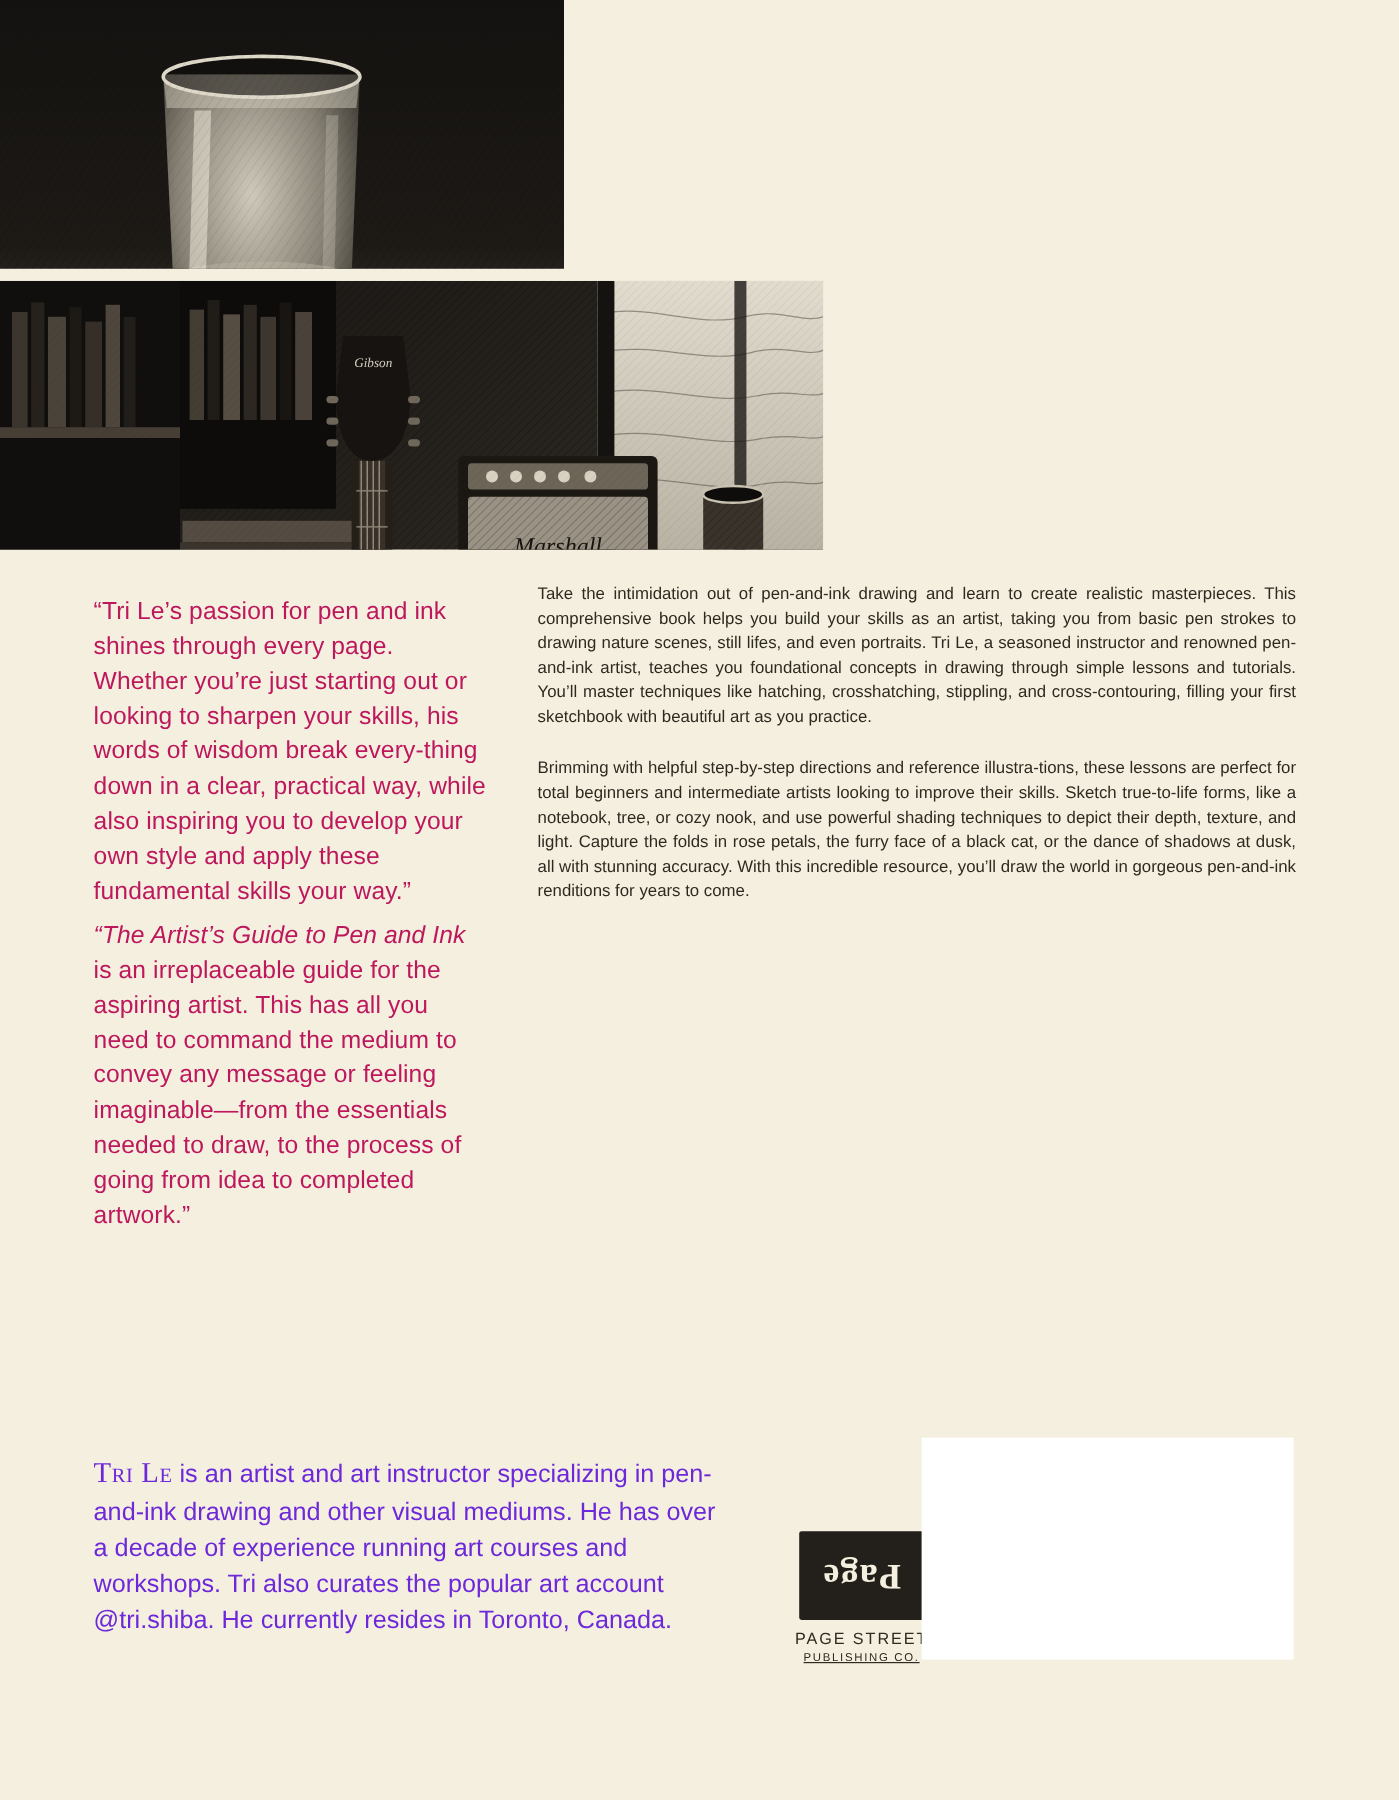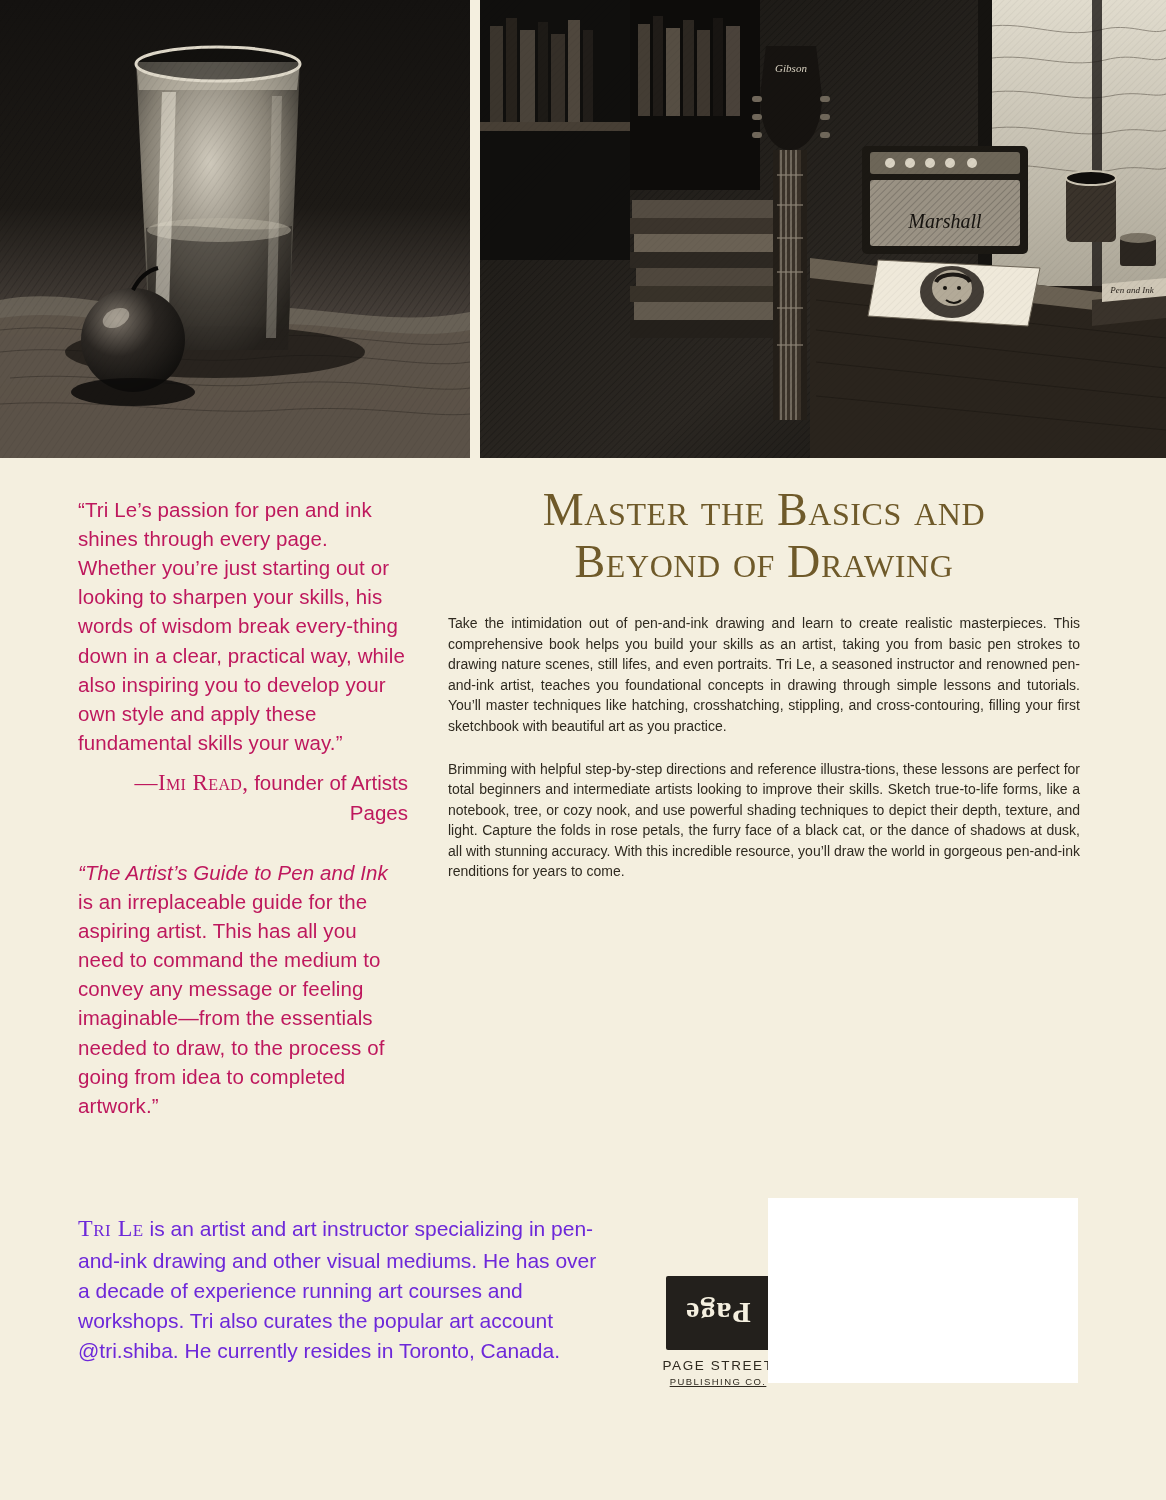--- a/index.html
+++ b/index.html
@@ -24,20 +24,21 @@
   
   .art-band {
     position: absolute;
     left: 0;
     top: 0;
     width: 1166px;
     height: 458px;
     display: flex;
     gap: 10px;
     background: #f4efdf;
+    flex-direction: column;
   }
   .art-panel {
     position: relative;
     overflow: hidden;
     background: #e9e4d4;
   }
   .art-left { width: 470px; height: 458px; }
   .art-right { width: 686px; height: 458px; }
 
   .art-canvas { position: absolute; inset: 0; }
@@ -393,31 +394,26 @@
         <rect x="0" y="0" width="686" height="458" fill="url(#hatchR)" opacity="0.12"></rect>
       </svg>
     </div>
   </div>
 
   <div class="content">
 
     <div class="quotes">
 
       <p class="quote-block">“Tri Le’s passion for pen and ink shines through every page. Whether you’re just starting out or looking to sharpen your skills, his words of wisdom break every-thing down in a clear, practical way, while also inspiring you to develop your own style and apply these fundamental skills your way.”</p>
-      <p class="attrib"><span class="name">—Imi Read,</span><span> founder of Artists Pages</span></p>
 
       <p class="quote-block"><span class="ital">“The Artist’s Guide to Pen and Ink</span><span> is an irreplaceable guide for the aspiring artist. This has all you need to command the medium to convey any message or feeling imaginable—from the essentials needed to draw, to the process of going from idea to completed artwork.”</span></p>
 
     </div>
 
     <div class="main-col">
-      <h1 class="headline">
-        <span>Master the Basics and</span><br>
-        <span>Beyond of Drawing</span>
-      </h1>
       <p class="body-par">Take the intimidation out of pen-and-ink drawing and learn to create realistic masterpieces. This comprehensive book helps you build your skills as an artist, taking you from basic pen strokes to drawing nature scenes, still lifes, and even portraits. Tri Le, a seasoned instructor and renowned pen-and-ink artist, teaches you foundational concepts in drawing through simple lessons and tutorials. You’ll master techniques like hatching, crosshatching, stippling, and cross-contouring, filling your first sketchbook with beautiful art as you practice.</p>
       <p class="body-par">Brimming with helpful step-by-step directions and reference illustra-tions, these lessons are perfect for total beginners and intermediate artists looking to improve their skills. Sketch true-to-life forms, like a notebook, tree, or cozy nook, and use powerful shading techniques to depict their depth, texture, and light. Capture the folds in rose petals, the furry face of a black cat, or the dance of shadows at dusk, all with stunning accuracy. With this incredible resource, you’ll draw the world in gorgeous pen-and-ink renditions for years to come.</p>
     </div>
 
     <p class="bio"><span class="bioname">Tri Le</span><span> is an artist and art instructor specializing in pen-and-ink drawing and other visual mediums. He has over a decade of experience running art courses and workshops. Tri also curates the popular art account @tri.shiba. He currently resides in Toronto, Canada.</span></p>
 
     <div class="publisher">
       <span class="logo-mark">
         <span class="glyphs">Page</span>
       </span>

